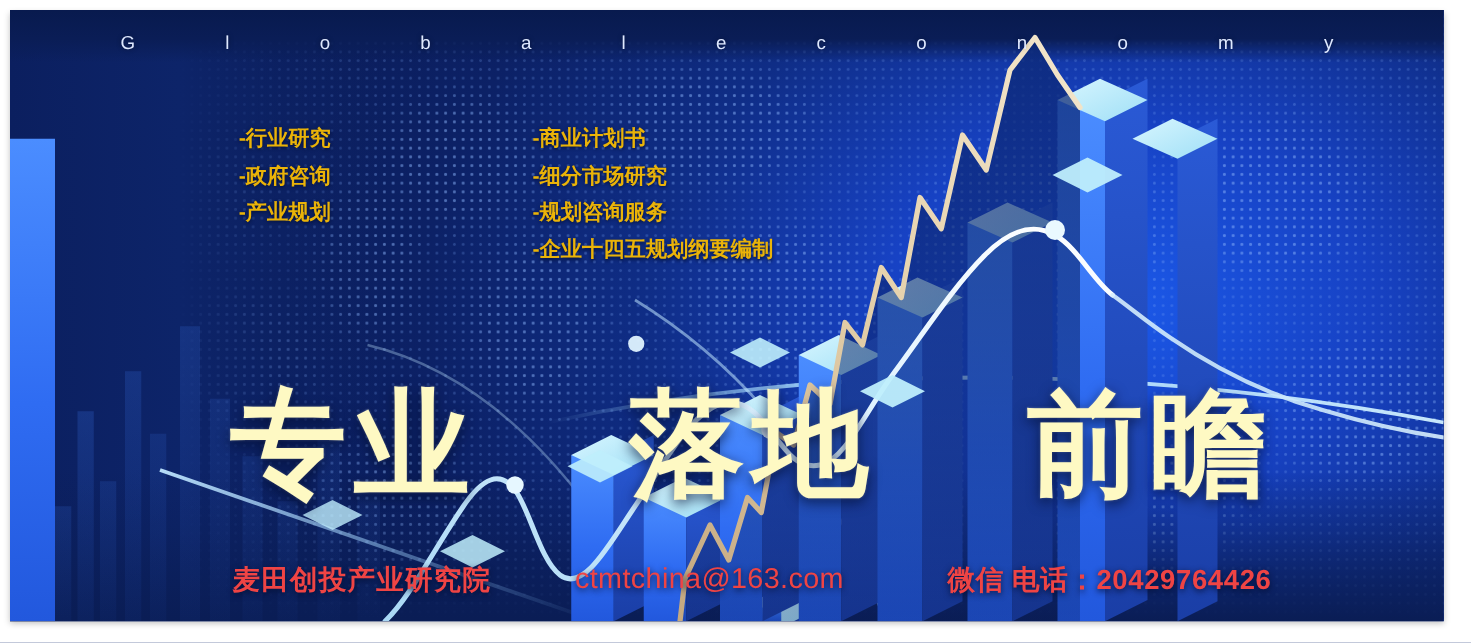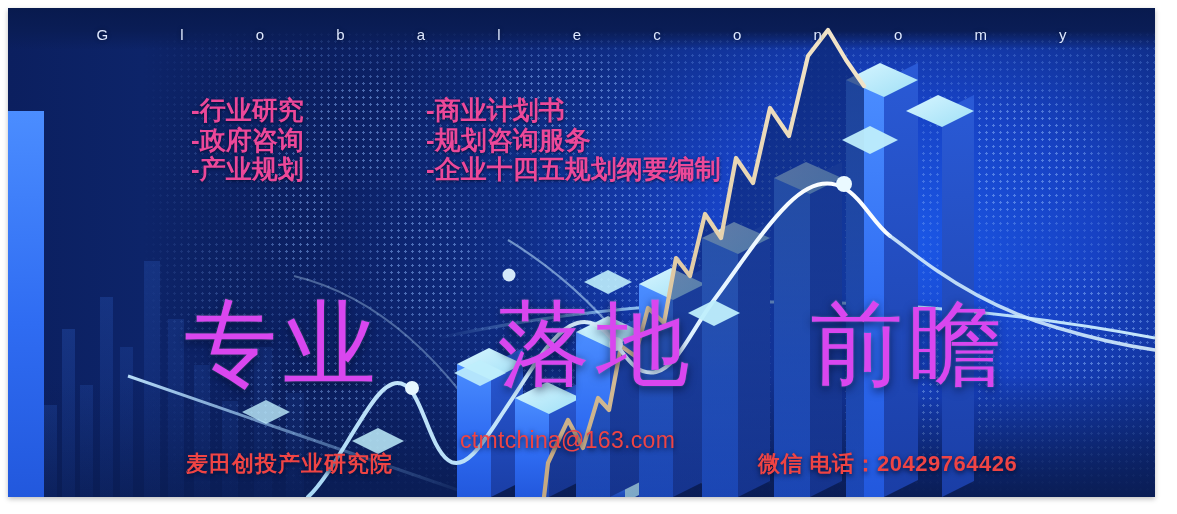--- a/index.html
+++ b/index.html
@@ -94,60 +94,60 @@
     text-indent:34px;
     font-weight:400;
     white-space:nowrap;
     text-shadow:0 0 4px rgba(0,0,0,.4);
     margin-top:12px;
   }
 
   
   .svc-col{
     position:absolute;
-    color:#ec4899;
-    font-size:26px;
+    color:#eab308;
+    font-size:17px;
     line-height:29.5px;
     font-weight:700;
     white-space:nowrap;
     text-shadow:0 1px 3px rgba(2,12,45,.85);
   }
   #svc-col-left{ left:183px; top:88px; }
   #svc-col-right{ left:418px; top:88px; }
   .svc-item{ display:block; }
 
   
   #chart{ position:absolute; left:0; top:0; width:1147px; height:489px; }
 
   
   #headline{
     position:absolute;
-    left:176px; top:286px;
+    left:176px; top:297px;
     width:830px;
-    color:#d946ef;
+    color:#fef9c3;
     font-size:93px;
-    font-weight:400;
+    font-weight:700;
     line-height:100px;
     letter-spacing:6px;
     white-space:nowrap;
     text-shadow:0 3px 10px rgba(3,14,50,.75), 0 0 2px rgba(255,255,255,.4);
     font-family:"DejaVu Sans","Liberation Sans",sans-serif;
   }
   #headline .gap{ display:inline-block; width:44px; }
 
   
   .footer-item{
     position:absolute;
     color:#ef4444;
     font-weight:700;
     white-space:nowrap;
     text-shadow:0 2px 5px rgba(3,14,50,.9);
   }
   #footer-org{ left:178px; top:441px; font-size:22px; letter-spacing:1px; }
-  #footer-email{ left:452px; top:419px; font-size:23px; letter-spacing:.3px; font-weight:400; }
+  #footer-email{ left:452px; top:441px; font-size:23px; letter-spacing:.3px; font-weight:400; }
   #footer-contact{ left:750px; top:441px; font-size:22px; letter-spacing:.5px; }
 </style>
 </head>
 <body>
 
 <div id="banner">
 
   <div class="bg-base"></div>
   <div class="dotgrid-wide"></div>
   <div class="dotgrid"></div>
@@ -315,20 +315,21 @@
   <div id="global-label">G l o b a l      e c o n o m y</div>
 
   <div id="svc-col-left" class="svc-col">
     <span class="svc-item">-行业研究</span>
     <span class="svc-item">-政府咨询</span>
     <span class="svc-item">-产业规划</span>
   </div>
 
   <div id="svc-col-right" class="svc-col">
     <span class="svc-item">-商业计划书</span>
+    <span class="svc-item">-细分市场研究</span>
     <span class="svc-item">-规划咨询服务</span>
     <span class="svc-item">-企业十四五规划纲要编制</span>
   </div>
 
   <div id="headline">
     <span>专业</span>
     <span class="gap"></span>
     <span>落地</span>
     <span class="gap"></span>
     <span>前瞻</span>

